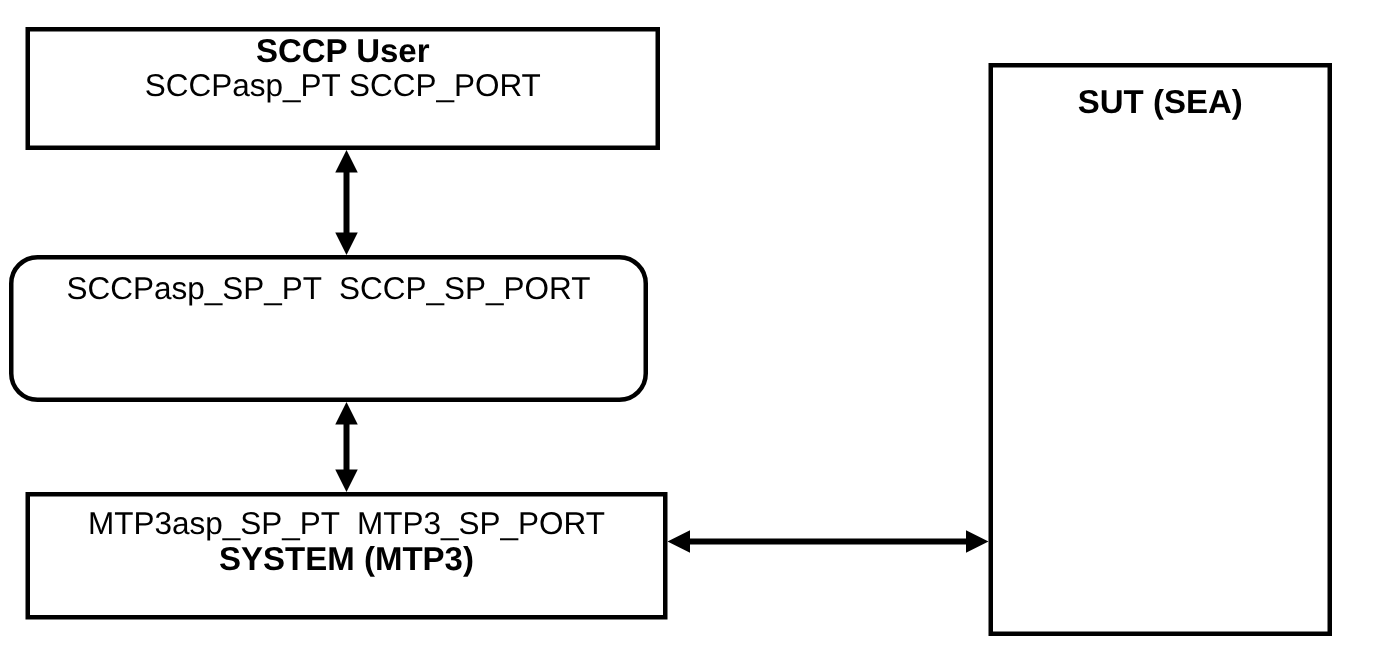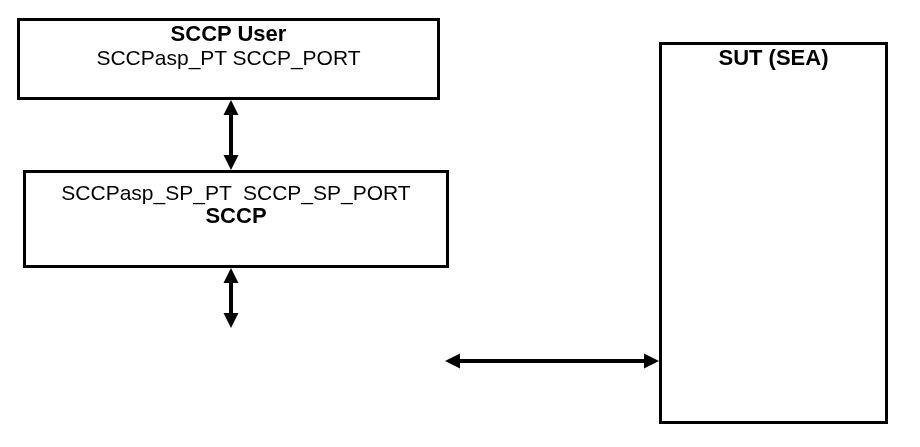--- a/index.html
+++ b/index.html
@@ -28,23 +28,23 @@
     font-size: 22px;
     line-height: 26px;
     white-space: pre;
   }
   .box-ports {
     font-size: 21px;
     line-height: 21px;
     white-space: pre;
   }
   #box-sccp-user   { left: 17px;  top: 18px;  width: 423px; height: 82px;  }
-  #box-sccp        { left: 23px;  top: 170px; width: 426px; height: 98px;  padding-top: 9px;  }
+  #box-sccp        { left: 6px;  top: 170px; width: 426px; height: 98px;  padding-top: 9px; border-radius: 19px;  }
   #box-system-mtp3 { left: 17px;  top: 328px; width: 428px; height: 85px;  padding-top: 8px;  }
-  #box-sut         { left: 659px; top: 42px;  width: 229px; height: 382px; }
+  #box-sut         { left: 659px; top: 42px;  width: 229px; height: 382px; padding-top: 10px; }
   .arrow-layer {
     position: absolute;
     left: 0;
     top: 0;
     width: 920px;
     height: 447px;
     pointer-events: none;
   }
 </style>
 </head>
@@ -52,23 +52,26 @@
 
 <div class="canvas">
 
   <div class="box" id="box-sccp-user">
     <div class="box-title">SCCP User</div>
     <div class="box-ports">SCCPasp_PT SCCP_PORT</div>
   </div>
 
   <div class="box" id="box-sccp">
     <div class="box-ports">SCCPasp_SP_PT  SCCP_SP_PORT</div>
-    <div class="box-title">SCCP</div>
   </div>
 
+  <div class="box" id="box-system-mtp3">
+    <div class="box-ports">MTP3asp_SP_PT  MTP3_SP_PORT</div>
+    <div class="box-title">SYSTEM (MTP3)</div>
+  </div>
 
   <div class="box" id="box-sut">
     <div class="box-title">SUT (SEA)</div>
   </div>
 
   <svg class="arrow-layer" width="920" height="447" viewBox="0 0 920 447" xmlns="http://www.w3.org/2000/svg">
 
     <g stroke="#000000" fill="#000000">
       <line x1="231" y1="113" x2="231" y2="157" stroke-width="4"></line>
       <polygon points="231,100 223.5,115 238.5,115" stroke="none"></polygon>

